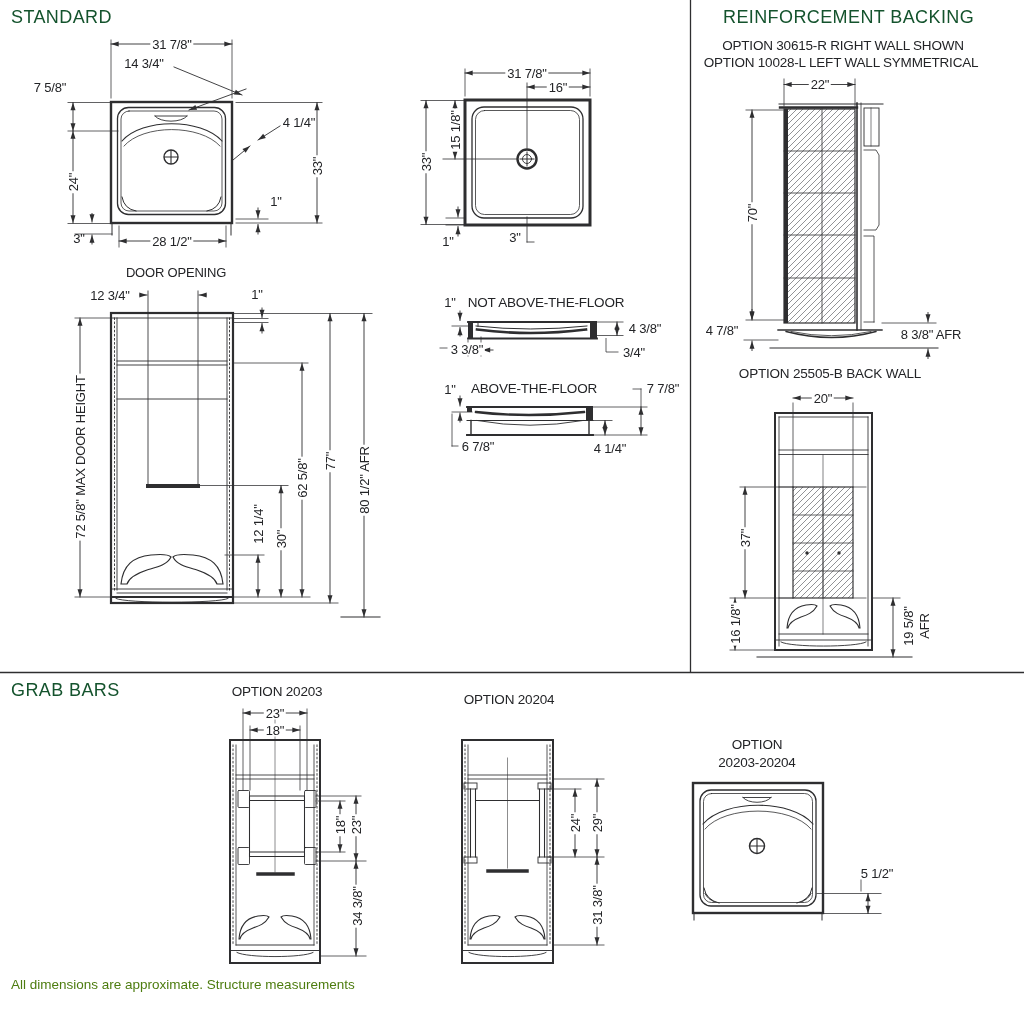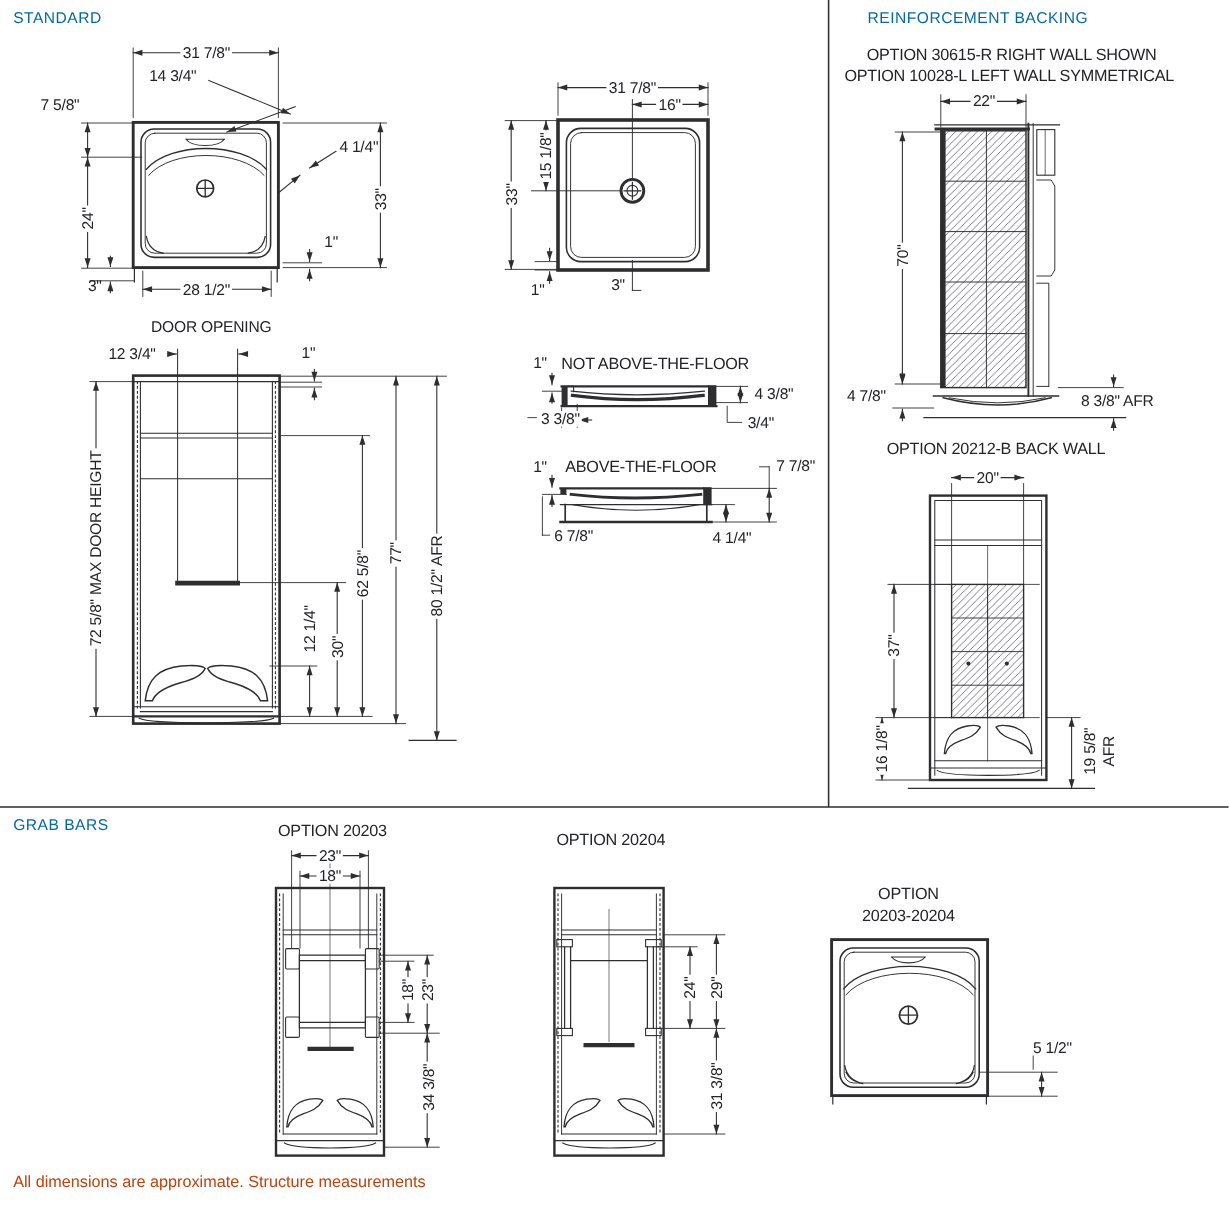--- a/index.html
+++ b/index.html
@@ -1,25 +1,25 @@
 <!DOCTYPE html>
 <html><head>
 <meta charset="utf-8">
 <style>
   html,body{margin:0;padding:0;background:#ffffff;}
   #page{position:relative;width:1024px;height:1013px;background:#fff;overflow:hidden;
         font-family:"Liberation Sans",sans-serif;color:#222326;}
   #linework{position:absolute;left:0;top:0;}
-  .hdr{position:absolute;font-size:13px;letter-spacing:.4px;color:#0369a1;white-space:nowrap;}
+  .hdr{position:absolute;font-size:18px;letter-spacing:.4px;color:#14532d;white-space:nowrap;}
   .lbl{position:absolute;font-size:13px;line-height:1;color:#232427;white-space:nowrap;
        transform:translate(-50%,-50%);letter-spacing:-0.2px;}
   .t2{font-size:13.5px;}
   .bg{background:#fff;padding:0 2px;}
   .v{transform:translate(-50%,-50%) rotate(-90deg);}
-  .ftr{position:absolute;font-size:13.5px;color:#c2410c;white-space:nowrap;}
+  .ftr{position:absolute;font-size:13.5px;color:#4d7c0f;white-space:nowrap;}
 </style>
 </head>
 <body>
 
 <div id="page">
 
 <svg id="linework" width="1024" height="1013" viewBox="0 0 1024 1013" fill="none" stroke="#2e2e30" stroke-linecap="square">
   <defs>
     <marker id="arw" viewBox="0 0 9 7" markerWidth="9" markerHeight="7" refX="8.3" refY="3.5" orient="auto-start-reverse" markerUnits="userSpaceOnUse">
       <path d="M0.6,1 L8.3,3.5 L0.6,6 Z" fill="#2e2e30" stroke="none"></path>
@@ -255,21 +255,21 @@
     <path d="M868,893.5 V913.5" stroke-width="0.9" marker-start="url(#arw)" marker-end="url(#arw)"></path>
   </g>
 </svg>
 
 <div class="hdr" style="left:11px;top:7px">STANDARD</div>
 <div class="hdr" style="left:723px;top:7px">REINFORCEMENT BACKING</div>
 <div class="hdr" style="left:11px;top:680px">GRAB BARS</div>
 
 <span class="lbl t2" style="left:843px;top:46px">OPTION 30615-R RIGHT WALL SHOWN</span>
 <span class="lbl t2" style="left:841px;top:63px">OPTION 10028-L LEFT WALL SYMMETRICAL</span>
-<span class="lbl t2" style="left:830px;top:374px">OPTION 20212-B BACK WALL</span>
+<span class="lbl t2" style="left:830px;top:374px">OPTION 25505-B BACK WALL</span>
 <span class="lbl t2" style="left:277px;top:692px">OPTION 20203</span>
 <span class="lbl t2" style="left:509px;top:700px">OPTION 20204</span>
 <span class="lbl t2" style="left:757px;top:745px">OPTION</span>
 <span class="lbl t2" style="left:757px;top:763px">20203-20204</span>
 
 <span class="lbl bg" style="left:172px;top:44px">31 7/8"</span>
 <span class="lbl" style="left:144px;top:63px">14 3/4"</span>
 <span class="lbl" style="left:50px;top:87px">7 5/8"</span>
 <span class="lbl" style="left:299px;top:122px">4 1/4"</span>
 <span class="lbl bg v" style="left:317px;top:166px">33"</span>

